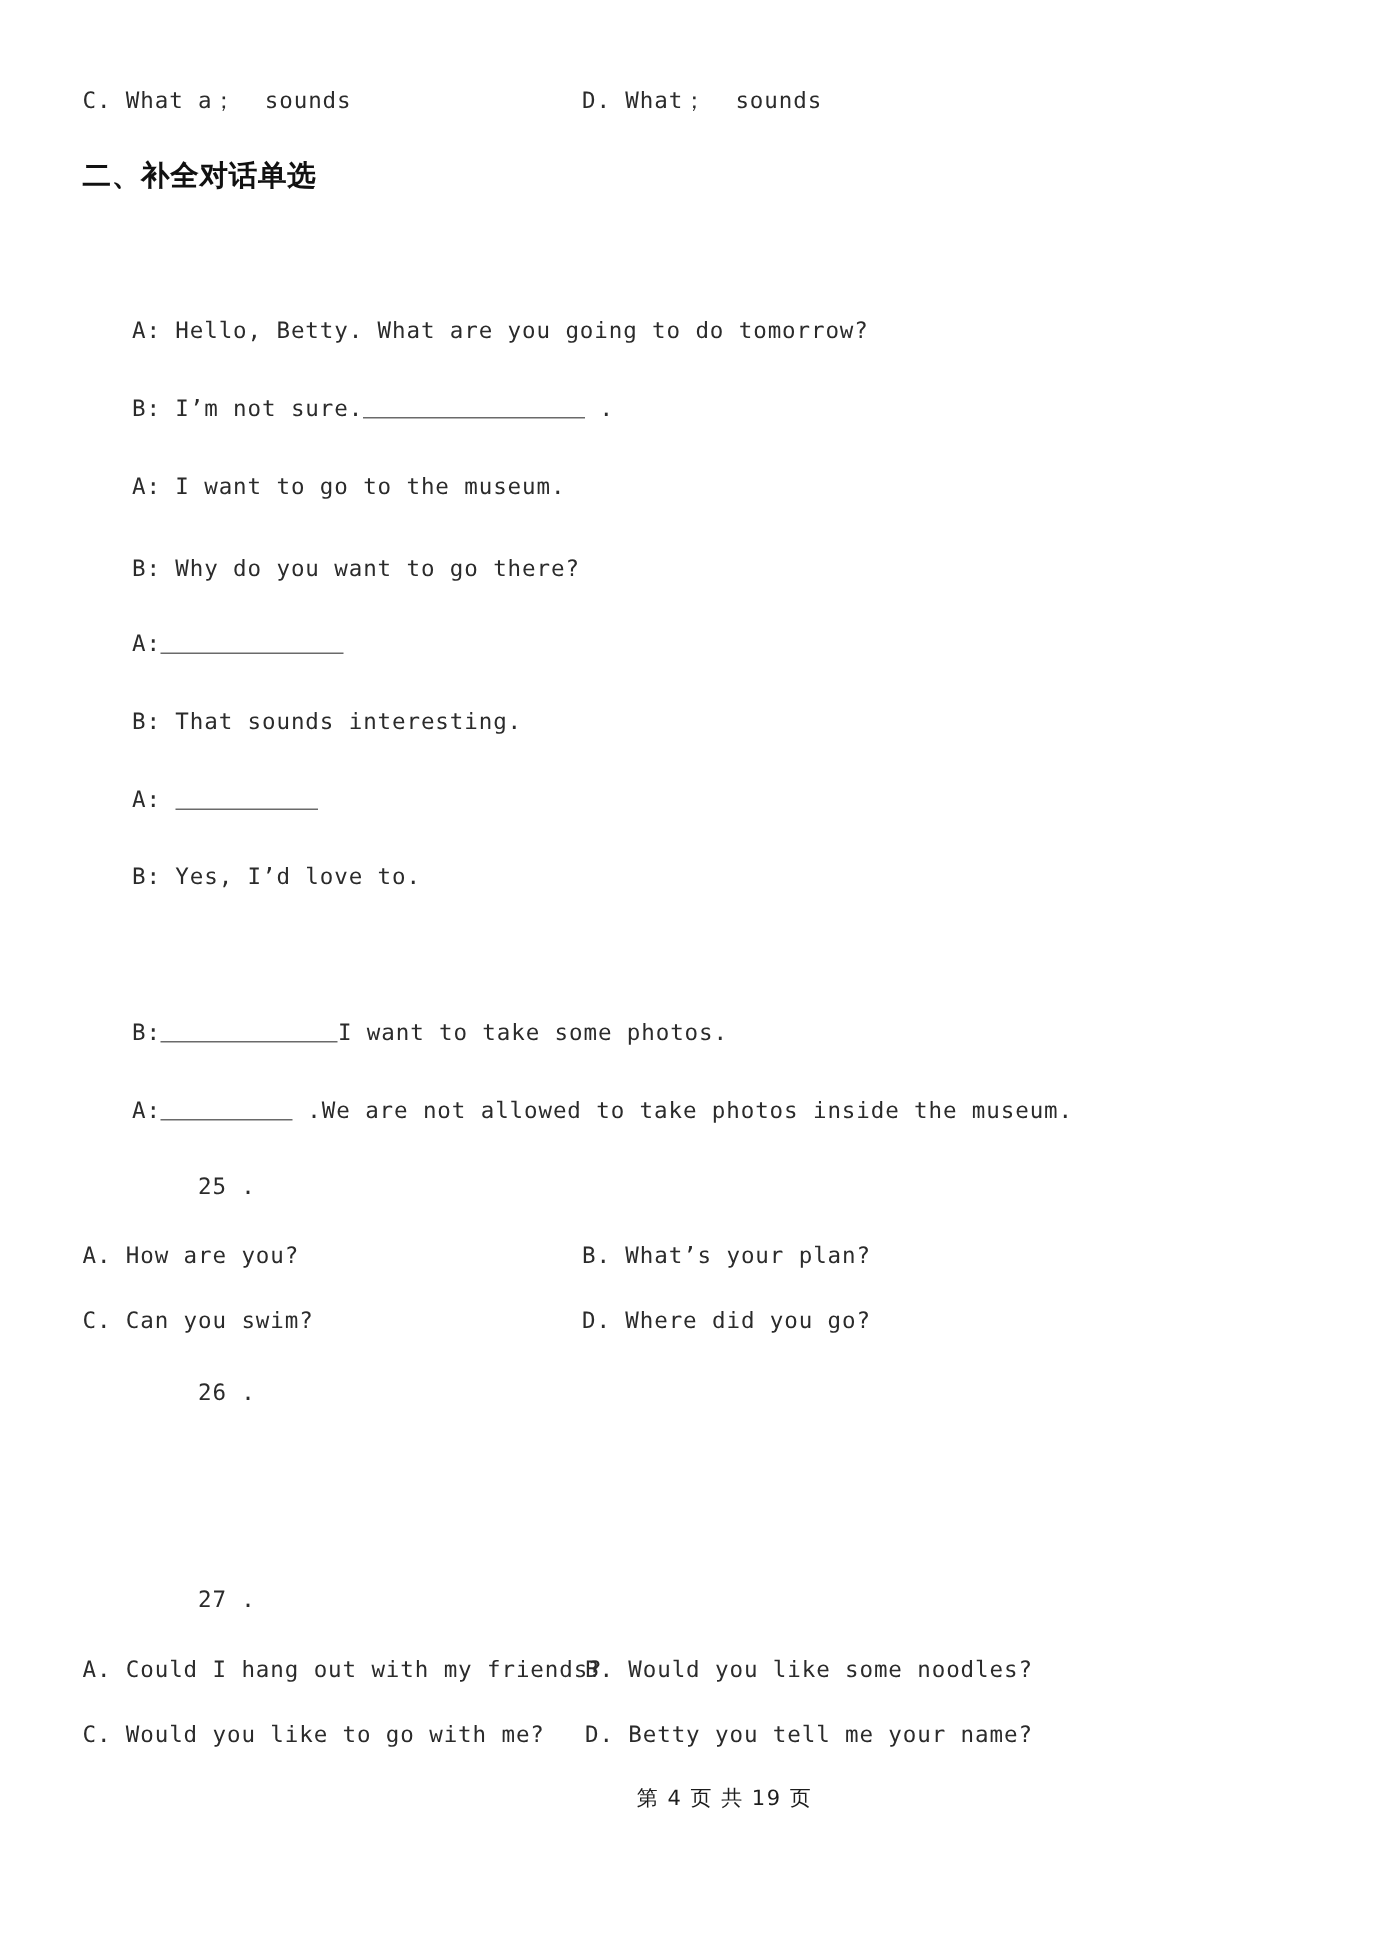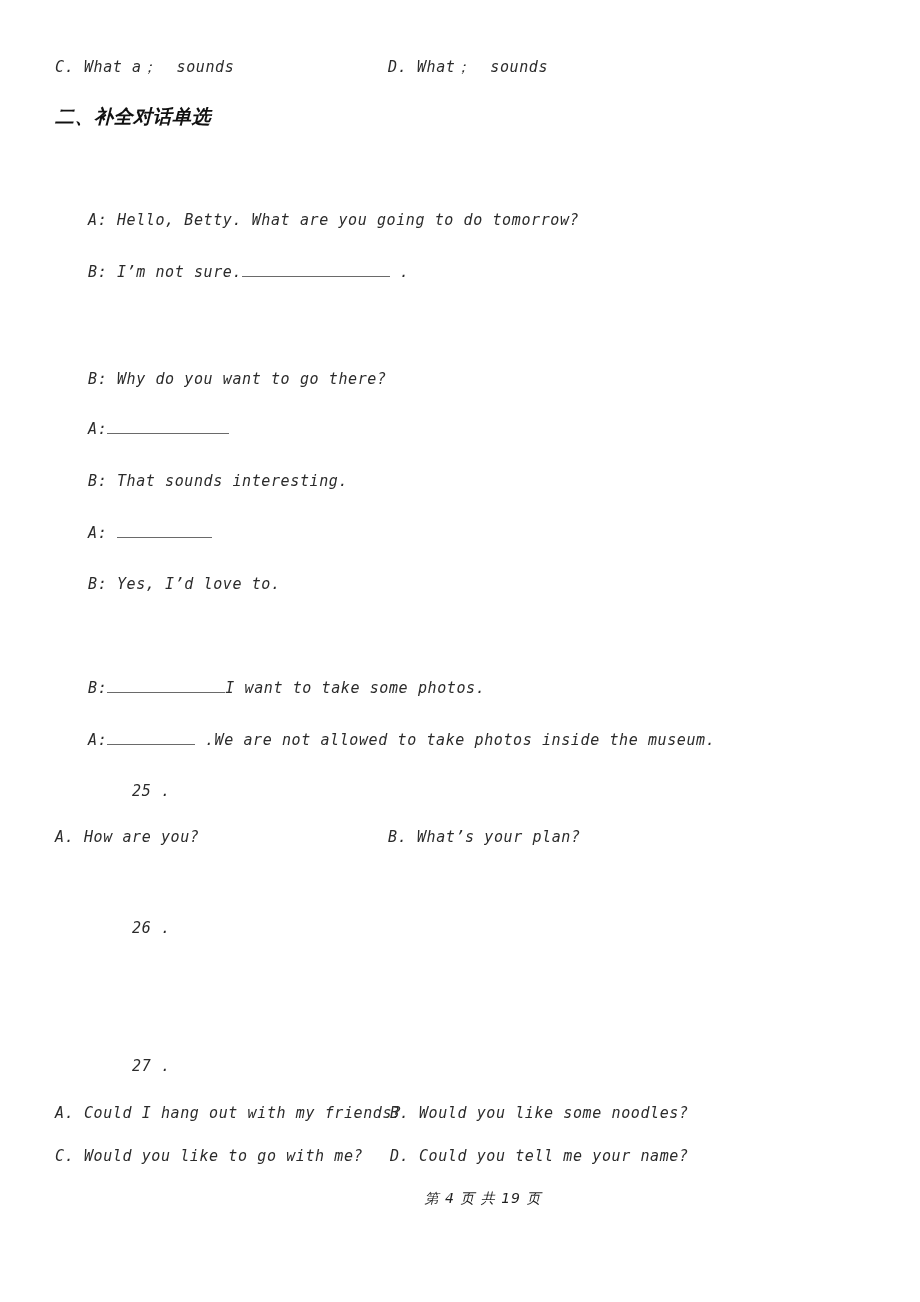--- a/index.html
+++ b/index.html
@@ -15,21 +15,20 @@
     font-family: "Liberation Serif", "DejaVu Serif", serif;
     color: #1a1a1a;
     overflow: hidden;
   }
   .page {
     position: relative;
     width: 780px;
     height: 1302px;
     box-sizing: border-box;
     padding: 0 55px;
-    font-style: italic;
   }
 
   
   .mono {
     font-family: "DejaVu Sans Mono", "Liberation Mono", monospace;
     font-size: 15px;
     letter-spacing: 0.6px;
     color: #2b2b2b;
     white-space: pre;
   }
@@ -72,21 +71,21 @@
   
   .dlg {
     position: absolute;
     left: 88px;
     font-family: "DejaVu Sans Mono", "Liberation Mono", monospace;
     font-size: 15px;
     letter-spacing: 0.6px;
     color: #2b2b2b;
     white-space: pre;
     display: flex;
-    align-items: flex-start;
+    align-items: center;
   }
   .blank {
     display: inline-block;
     border-bottom: 1px solid #6a6a6a;
     height: 13px;
     vertical-align: baseline;
     margin: 0 0 0 0;
   }
 
   
@@ -150,20 +149,23 @@
 
 
   <div class="dlg" style="top:211px">
     <span>A: Hello, Betty. What are you going to do tomorrow?</span>
   </div>
 
   <div class="dlg" style="top:263px">
     <span>B: I’m not sure.</span><span class="blank" style="width:148px"></span><span> .</span>
   </div>
 
+  <div class="dlg" style="top:315px">
+    <span>A: I want to go to the museum.</span>
+  </div>
 
   <div class="dlg" style="top:370px">
     <span>B: Why do you want to go there?</span>
   </div>
 
   <div class="dlg" style="top:420px">
     <span>A:</span><span class="blank" style="width:122px"></span>
   </div>
 
   <div class="dlg" style="top:472px">
@@ -185,28 +187,32 @@
 
   <div class="dlg" style="top:731px">
     <span>A:</span><span class="blank" style="width:88px"></span><span> .We are not allowed to take photos inside the museum.</span>
   </div>
 
   <div class="qnum" style="top:782px">25 .</div>
   <div class="opt-row" style="top:828px">
     <span class="opt-cell col-left">A. How are you?</span>
     <span class="opt-cell col-right-wide">B. What’s your plan?</span>
   </div>
+  <div class="opt-row" style="top:871px">
+    <span class="opt-cell col-left">C. Can you swim?</span>
+    <span class="opt-cell col-right-wide">D. Where did you go?</span>
+  </div>
 
   <div class="qnum" style="top:919px">26 .</div>
 
   <div class="qnum" style="top:1057px">27 .</div>
   <div class="opt-row" style="top:1104px">
     <span class="opt-cell col-left">A. Could I hang out with my friends?</span>
     <span class="opt-cell col-right-narrow">B. Would you like some noodles?</span>
   </div>
   <div class="opt-row" style="top:1147px">
     <span class="opt-cell col-left">C. Would you like to go with me?</span>
-    <span class="opt-cell col-right-narrow">D. Could you tell me your name?</span>
+    <span class="opt-cell col-right-narrow">D. Betty you tell me your name?</span>
   </div>
 
   <div class="footer">第 4 页 共 19 页</div>
 
 </div>
 
 </body></html>

